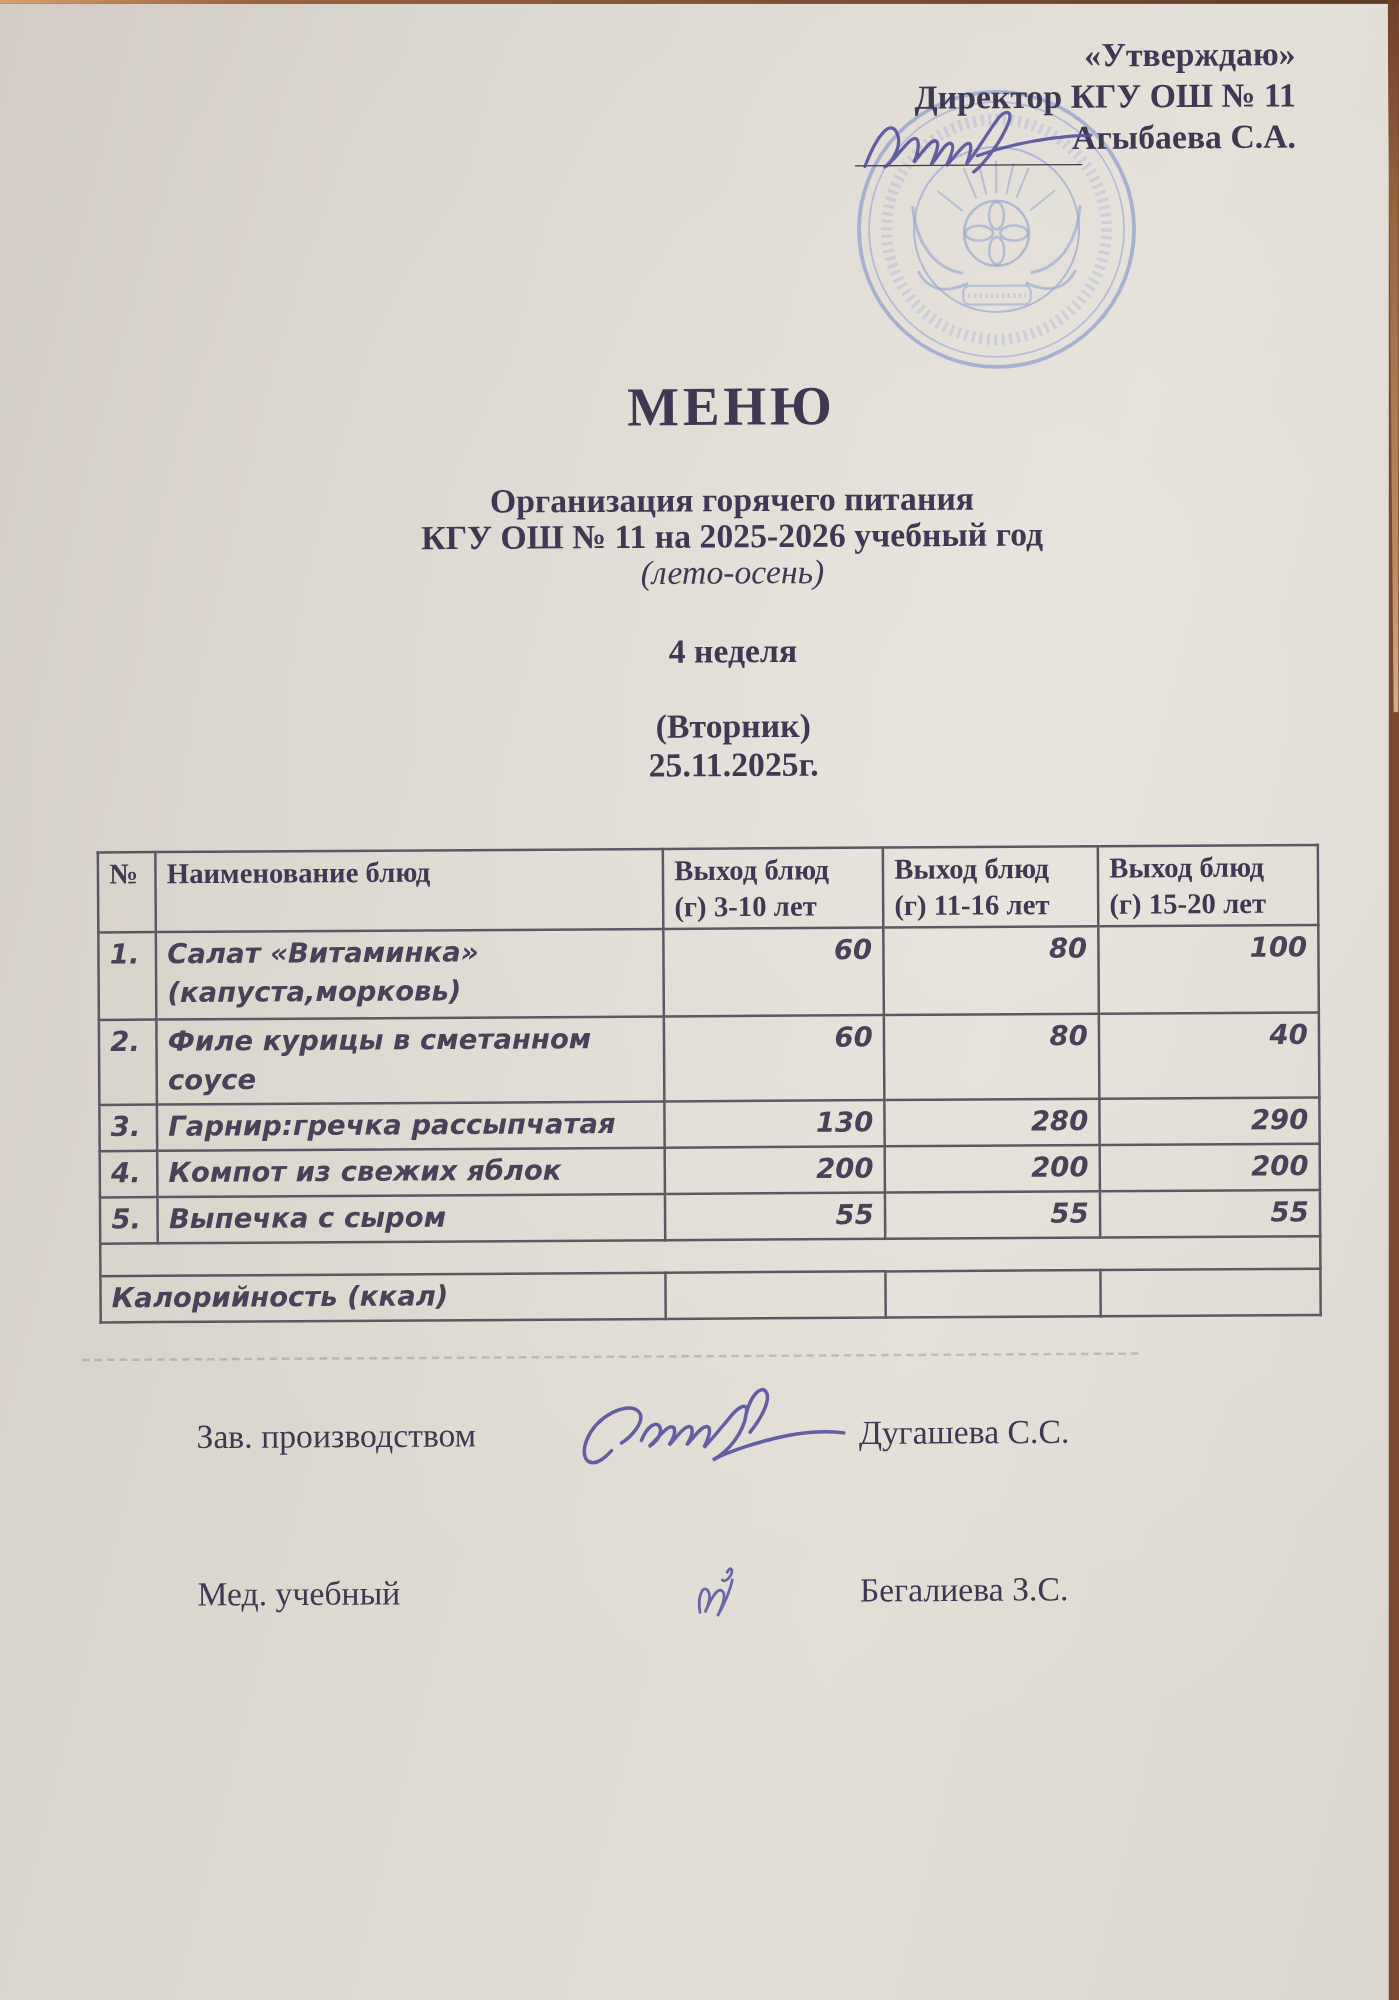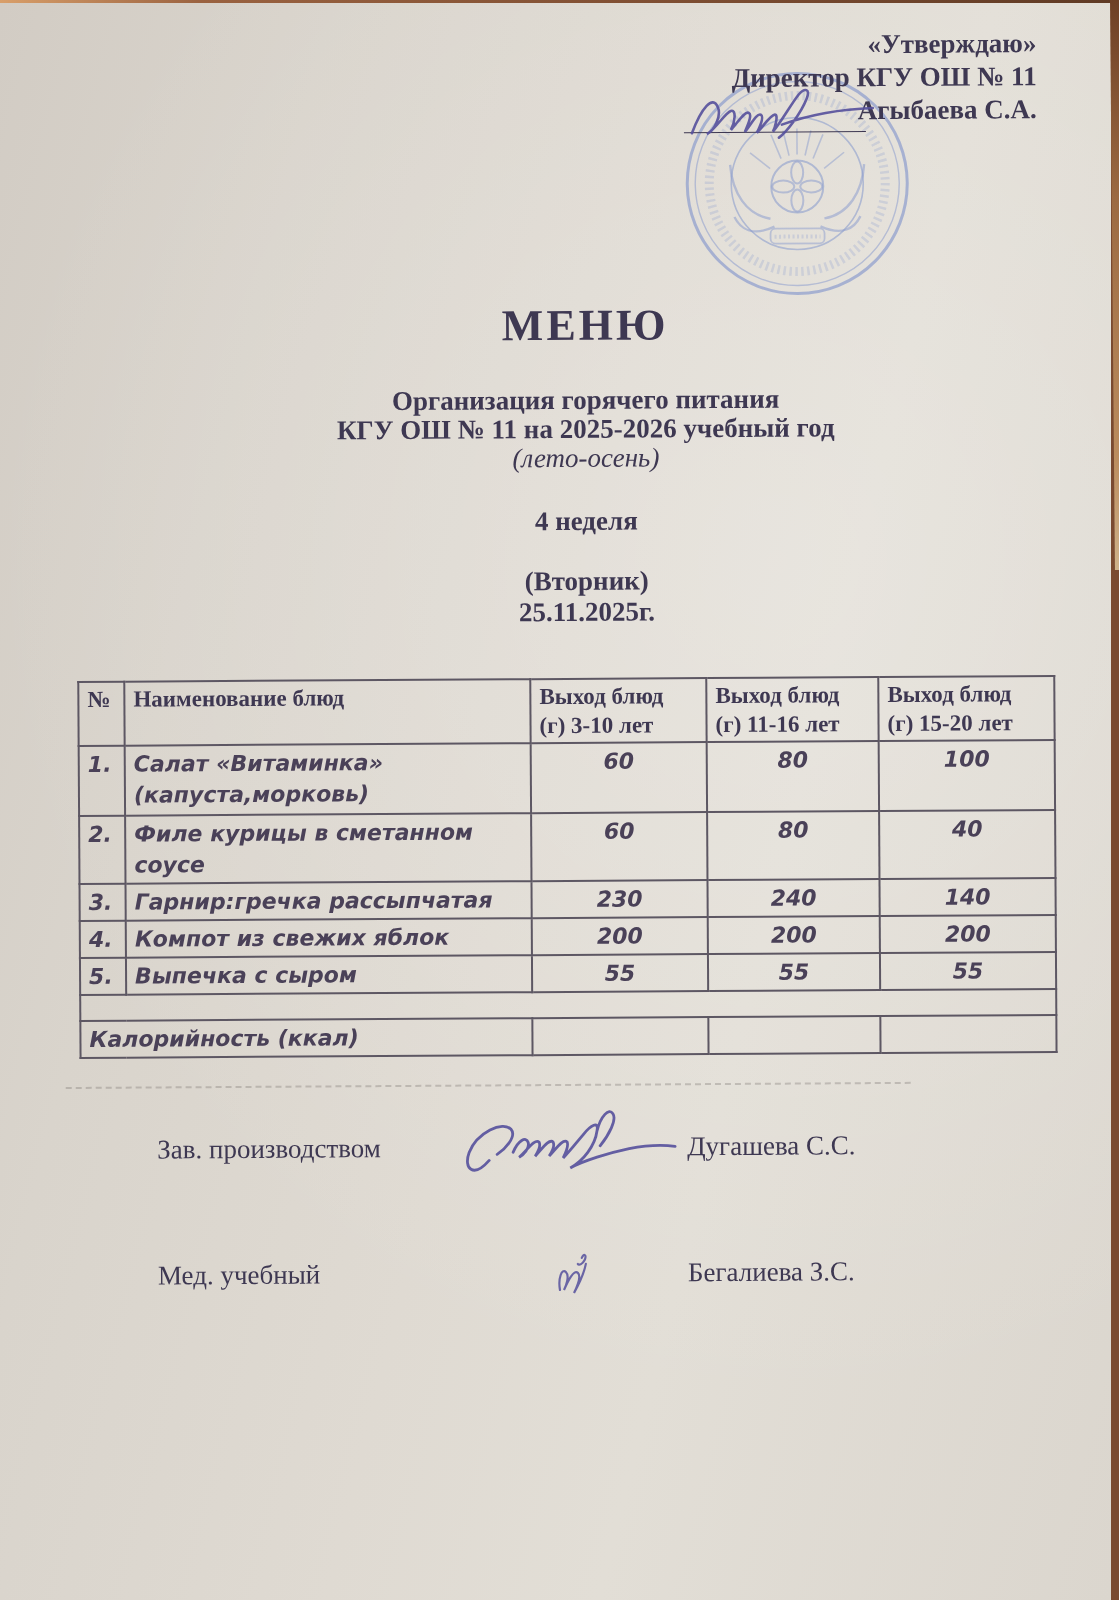--- a/index.html
+++ b/index.html
@@ -59,21 +59,21 @@
     border:2px solid #5d5763;padding:2px 8px;vertical-align:top;text-align:left;
   }
   table.menu th{font-size:23px;line-height:29px;font-weight:bold;}
   th.h-num{text-align:left;padding-top:8px;}
   th.h-name{text-align:center;padding-top:8px;}
   .dish, .qty, .rownum{
     font-family:"DejaVu Sans", sans-serif;
     font-style:italic;font-weight:bold;
     font-size:22px;line-height:31px;color:var(--table-ink,#4a4158);
   }
-  .qty{text-align:center;display:block;}
+  .qty{text-align:right;display:block;}
   td.num-cell{padding-left:6px;}
   tr.spacer td{height:20px;border-left:2px solid #5d5763;border-right:2px solid #5d5763;}
   td.kcal{padding:3px 8px 6px 4px;}
   tr.r1 td{height:64px;}
 
   
   .faint-line{position:absolute;left:64px;top:1084px;width:845px;height:0;
     border-bottom:2px dashed rgba(110,104,98,.30);}
 
   
@@ -198,27 +198,27 @@
       <td>
             <span class="qty">40</span>
           </td>
     </tr>
     <tr>
       <td class="num-cell"><span class="rownum">3.</span></td>
       <td>
             <div class="dish">Гарнир:гречка рассыпчатая</div>
           </td>
       <td>
-            <span class="qty">230</span>
-          </td>
-      <td>
-            <span class="qty">240</span>
-          </td>
-      <td>
-            <span class="qty">140</span>
+            <span class="qty">130</span>
+          </td>
+      <td>
+            <span class="qty">280</span>
+          </td>
+      <td>
+            <span class="qty">290</span>
           </td>
     </tr>
     <tr>
       <td class="num-cell"><span class="rownum">4.</span></td>
       <td>
             <div class="dish">Компот из свежих яблок</div>
           </td>
       <td>
             <span class="qty">200</span>
           </td>

